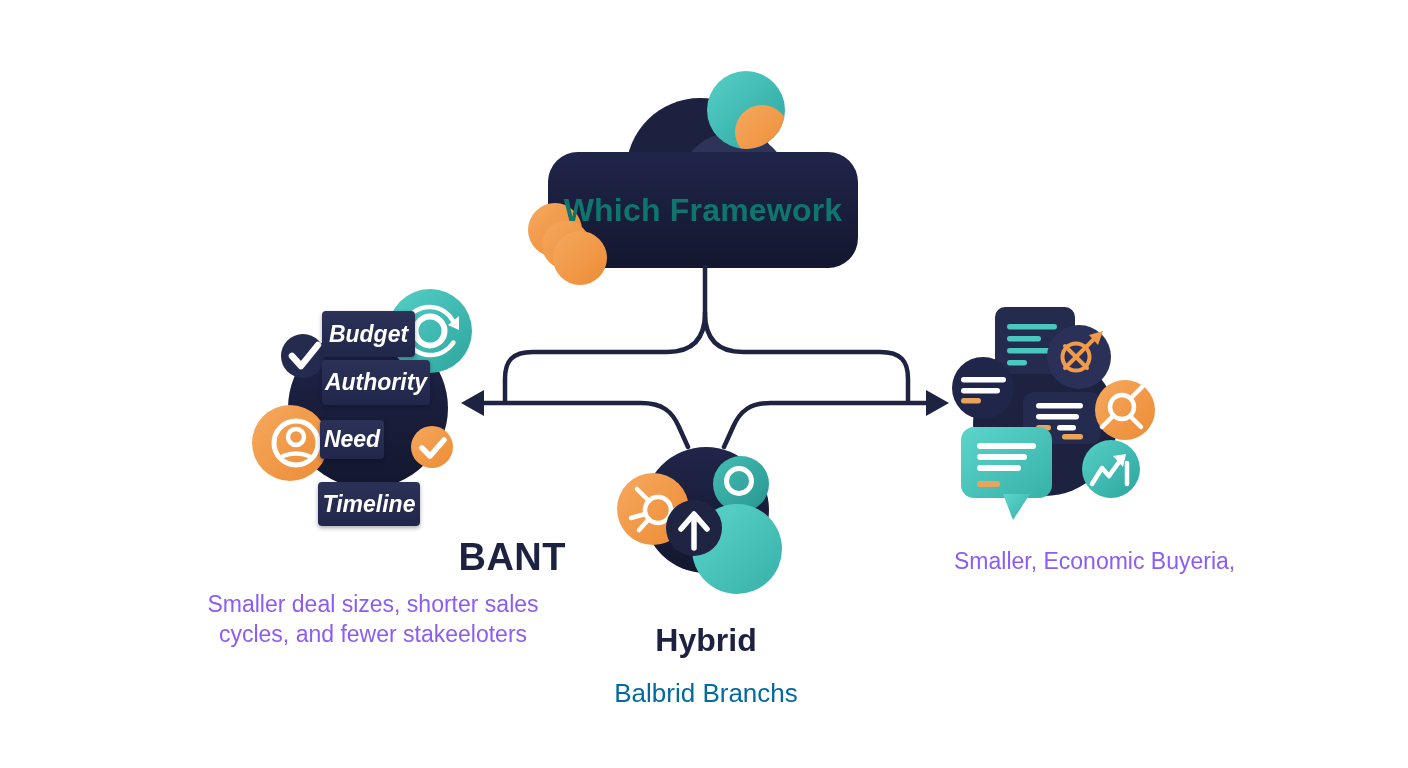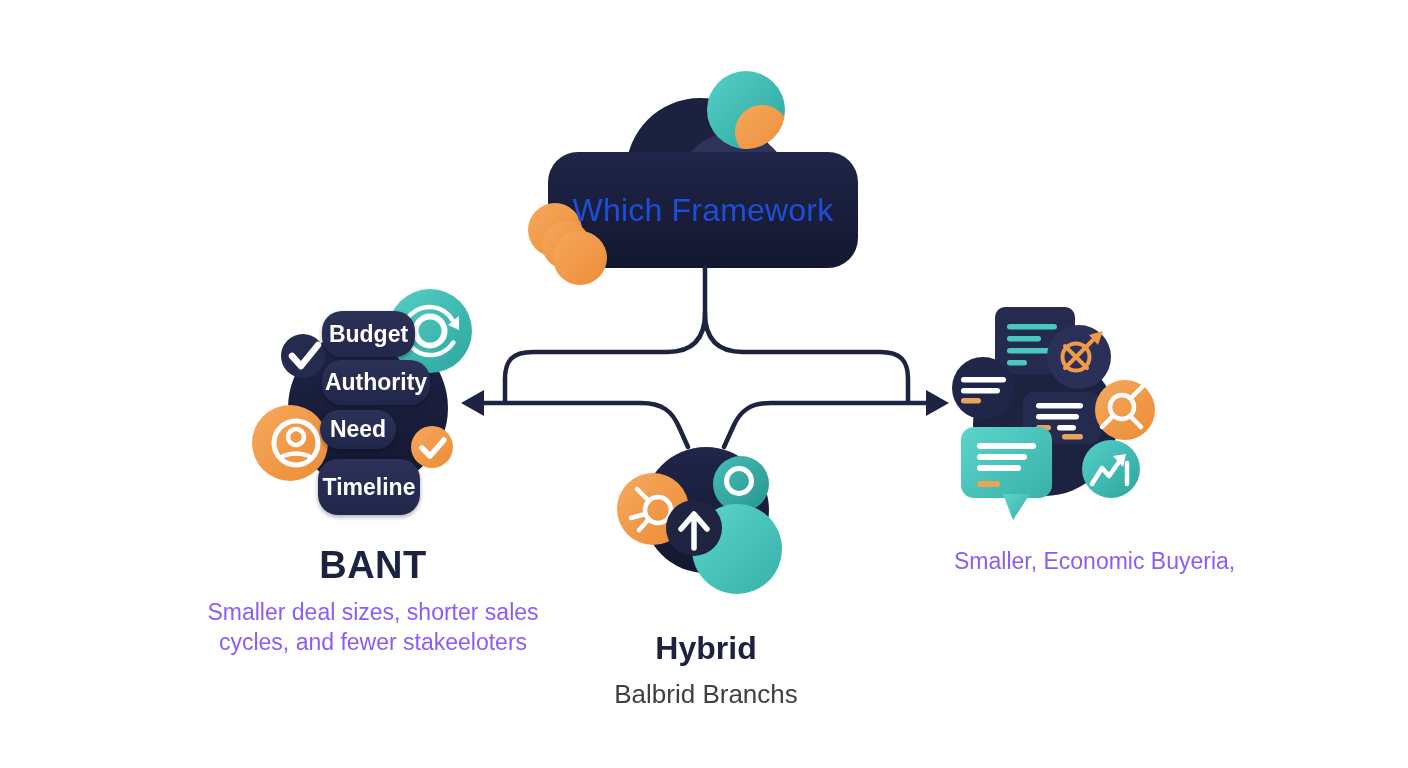--- a/index.html
+++ b/index.html
@@ -2,38 +2,38 @@
 <html><head>
 <meta charset="utf-8">
 <style>
   html,body{margin:0;padding:0;background:#fff;}
   .stage{position:relative;width:1408px;height:768px;background:#ffffff;overflow:hidden;
          font-family:"Liberation Sans",sans-serif;}
   .stage svg{position:absolute;left:0;top:0;}
   .abs{position:absolute;}
   
   .qtext{left:548px;top:152px;width:310px;height:116px;display:flex;flex-direction:column;
-         align-items:center;justify-content:center;color:#1d4ed8;font-weight:400;
+         align-items:center;justify-content:center;color:#0f766e;font-weight:700;
          font-size:32px;line-height:37px;letter-spacing:.2px;text-align:center;}
   
-  .pill{background:linear-gradient(180deg,#2c3157,#21264b);color:#fff;border-radius:20px;
+  .pill{background:linear-gradient(180deg,#2c3157,#21264b);color:#fff;border-radius:4px;
         display:flex;align-items:center;justify-content:center;font-weight:700;
-        font-size:23px;white-space:nowrap;box-shadow:0 2px 4px rgba(10,12,30,.35);}
+        font-size:23px;white-space:nowrap;box-shadow:0 2px 4px rgba(10,12,30,.35);font-style:italic;}
   .pill-budget{left:322px;top:311px;width:93px;height:46px;}
   .pill-authority{left:322px;top:360px;width:108px;height:45px;}
-  .pill-need{left:320px;top:410px;width:76px;height:39px;}
-  .pill-timeline{left:318px;top:459px;width:102px;height:56px;}
+  .pill-need{left:320px;top:420px;width:64px;height:39px;}
+  .pill-timeline{left:318px;top:482px;width:102px;height:44px;}
   
-  .block h2{margin:8px;font-size:38px;font-weight:800;color:#1c2240;letter-spacing:.5px;}
+  .block h2{margin:0;font-size:38px;font-weight:800;color:#1c2240;letter-spacing:.5px;text-align:right;}
   .block p{margin:10px 0 0 0;font-size:23px;line-height:30px;font-weight:500;color:#8b5cf6;}
   .bant-block{left:180px;top:536px;width:386px;text-align:center;}
   .meddic-block{left:954px;top:536px;width:350px;text-align:left;}
   .hybrid-block{left:556px;top:618px;width:300px;text-align:center;}
-  .hybrid-block h3{margin:12px;font-size:32px;font-weight:800;color:#1c2240;}
-  .hybrid-block p{margin:11px 0 0 0;font-size:26px;font-weight:500;color:#404040;}
+  .hybrid-block h3{margin:4px;font-size:32px;font-weight:800;color:#1c2240;}
+  .hybrid-block p{margin:19px 0 0 0;font-size:26px;font-weight:500;color:#0369a1;}
 </style>
 </head>
 <body>
 
 <div class="stage">
 
 <svg width="1408" height="768" viewBox="0 0 1408 768">
   <defs>
     <linearGradient id="gTeal" x1="0" y1="0" x2="1" y2="1">
       <stop offset="0" stop-color="#55d0c7"></stop>

